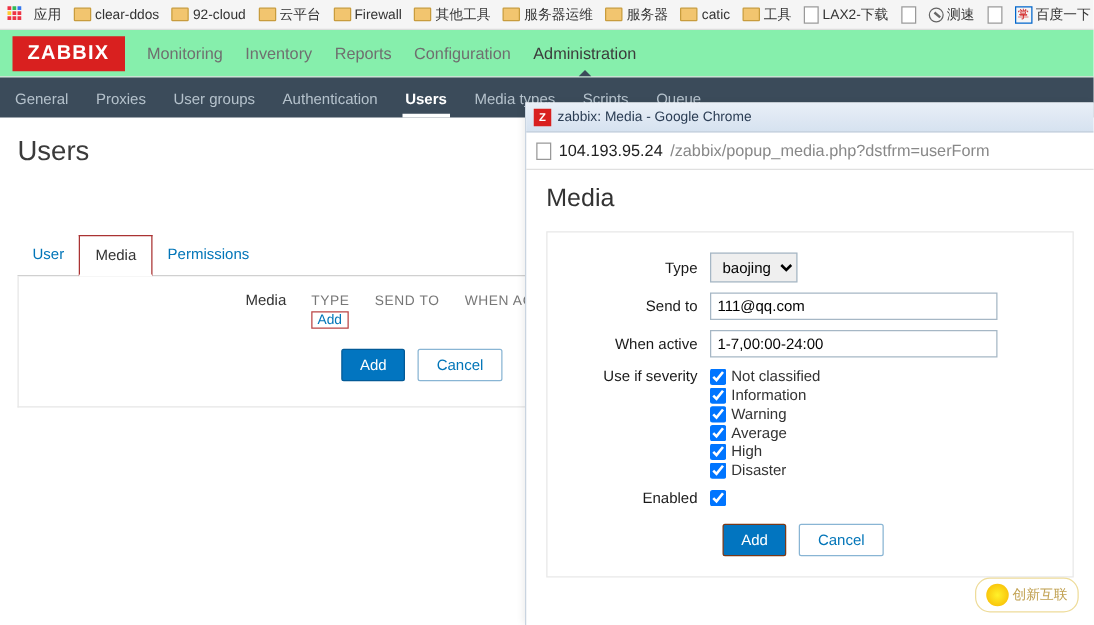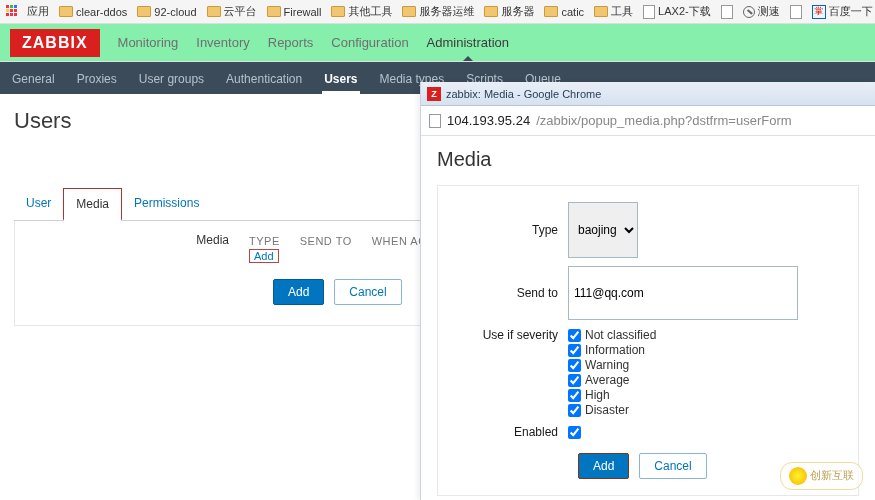--- a/index.html
+++ b/index.html
@@ -55,21 +55,21 @@
 .popup .urlbar { height: 30px; border-bottom: 1px solid #e0e0e0; display: flex; align-items: center; padding: 0 8px; gap: 6px; font-size: 13px; color: #444; }
 .popup .urlbar .host { color: #222; }
 .popup .urlbar .path { color: #888; }
 
 .popup .content { padding: 12px 16px; }
 .popup .content h2 { font-size: 20px; font-weight: normal; color: #333; margin-bottom: 14px; }
 .popup .formbox { border: 1px solid #e8e8e8; padding: 16px 14px 16px 0; }
 .popup .field { display: flex; align-items: center; margin-bottom: 8px; font-size: 12px; }
 .popup .field.top { align-items: flex-start; }
 .popup .field .flabel { flex: 0 0 130px; text-align: right; padding-right: 10px; color: #1a1a1a; }
-.popup .field select, .popup .field input[type=text] { border: 1px solid #a6b7c5; padding: 19px 5px; font-size: 12px; }
+.popup .field select, .popup .field input[type=text] { border: 1px solid #a6b7c5; padding: 3px 5px; font-size: 12px; }
 .popup .field input[type=text] { width: 230px; }
 .popup .field select { width: 70px; }
 .popup .sevlist { display: flex; flex-direction: column; gap: 1px; }
 .popup .sevlist label { display: flex; align-items: center; gap: 4px; font-size: 12px; color: #333; }
 .popup .btnrow2 { display: flex; gap: 10px; margin-top: 14px; padding-left: 140px; }
 .popup .btn.primary.outlined { border: 1.5px solid #7a3817; }
 
 .watermark { position: absolute; right: 12px; bottom: 10px; font-size: 11px; color: #c0a050; background: rgba(255,255,255,0.7); padding: 4px 8px; border-radius: 12px; border: 1px solid #eedc9a; }
 .watermark .ic { display:inline-block;width:18px;height:18px;border-radius:50%;background: radial-gradient(circle,#fff12a,#f7b400); vertical-align:middle; margin-right:3px;}
 </style>
@@ -209,20 +209,24 @@
     <h2>Media</h2>
     <div class="formbox">
       <div class="field">
         <div class="flabel">Type</div>
         <select><option>baojing</option></select>
       </div>
       <div class="field">
         <div class="flabel">Send to</div>
         <input type="text" value="111@qq.com" style="">
       </div>
+      <div class="field">
+        <div class="flabel">When active</div>
+        <input type="text" value="1-7,00:00-24:00" style="">
+      </div>
       <div class="field top">
         <div class="flabel">Use if severity</div>
         <div class="sevlist">
           <label>
               <input type="checkbox" checked="" style="">
               <span>Not classified</span>
             </label>
           <label>
               <input type="checkbox" checked="" style="">
               <span>Information</span>

